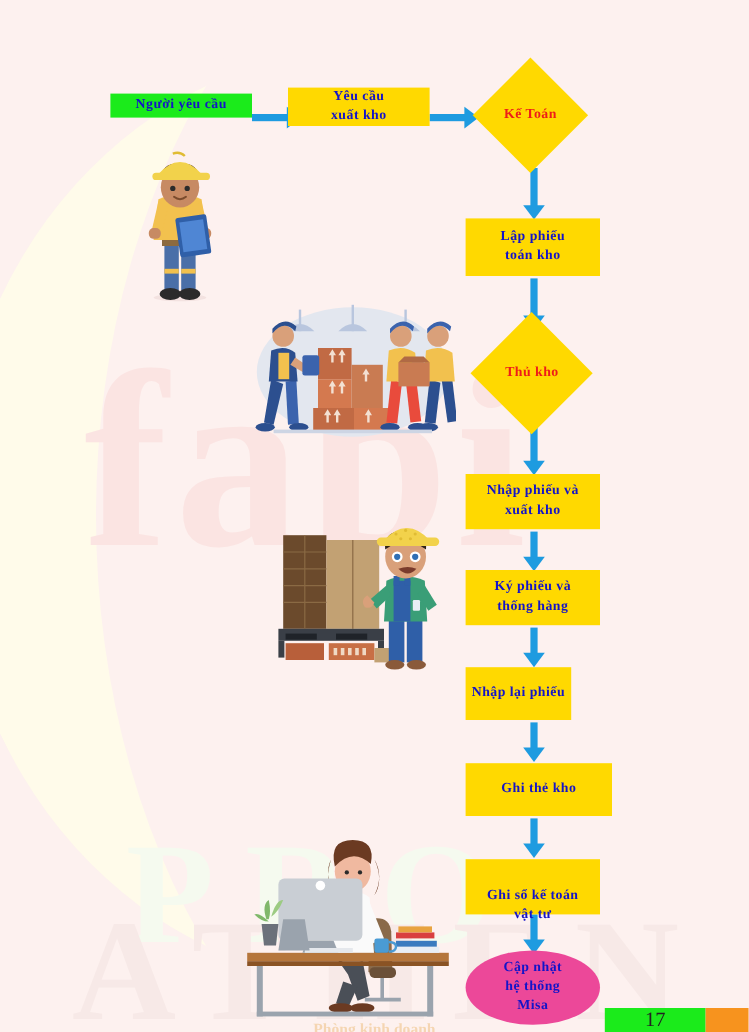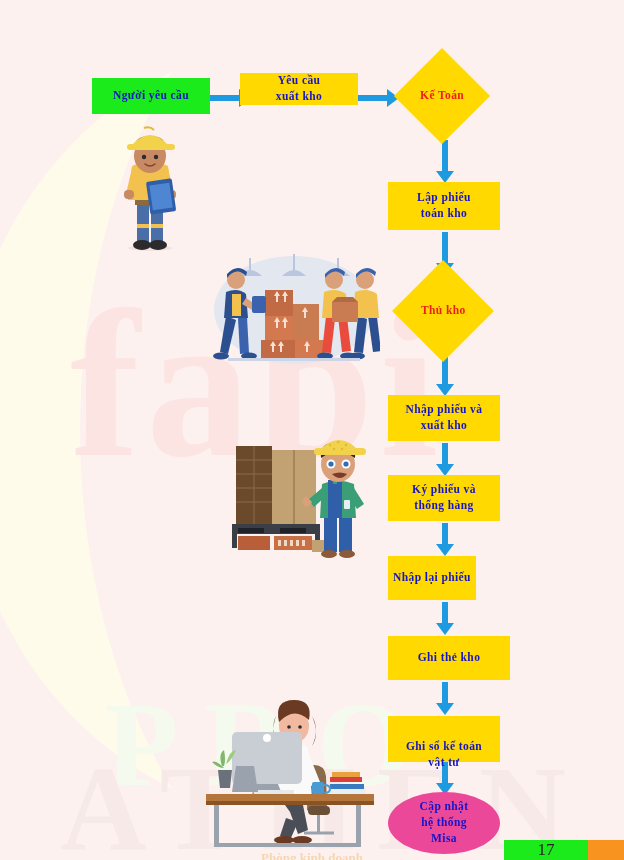--- a/index.html
+++ b/index.html
@@ -351,21 +351,21 @@
 
   <div class="arrow-v" style="left:442px;top:140px;height:32px;"></div>
   <div class="arrow-v" style="left:442px;top:232px;height:32px;"></div>
   <div class="arrow-v" style="left:442px;top:353px;height:32px;"></div>
   <div class="arrow-v" style="left:442px;top:443px;height:22px;"></div>
   <div class="arrow-v" style="left:442px;top:523px;height:22px;"></div>
   <div class="arrow-v" style="left:442px;top:602px;height:22px;"></div>
   <div class="arrow-v" style="left:442px;top:682px;height:22px;"></div>
   <div class="arrow-v" style="left:442px;top:762px;height:22px;"></div>
 
-  <div class="node rect green" style="left:92px;top:78px;width:118px;height:36px;">
+  <div class="node rect green" style="left:92px;top:78px;width:118px;height:20px;">
     <span>Người yêu cầu</span>
   </div>
 
   <div class="node rect" style="left:240px;top:73px;width:118px;height:32px;">
     <span style="white-space:pre-line;">Yêu cầu
 xuất kho</span>
   </div>
 
   <div class="node diamond" style="left:408px;top:62px;width:68px;height:68px;">
     <span>Kế Toán</span>

